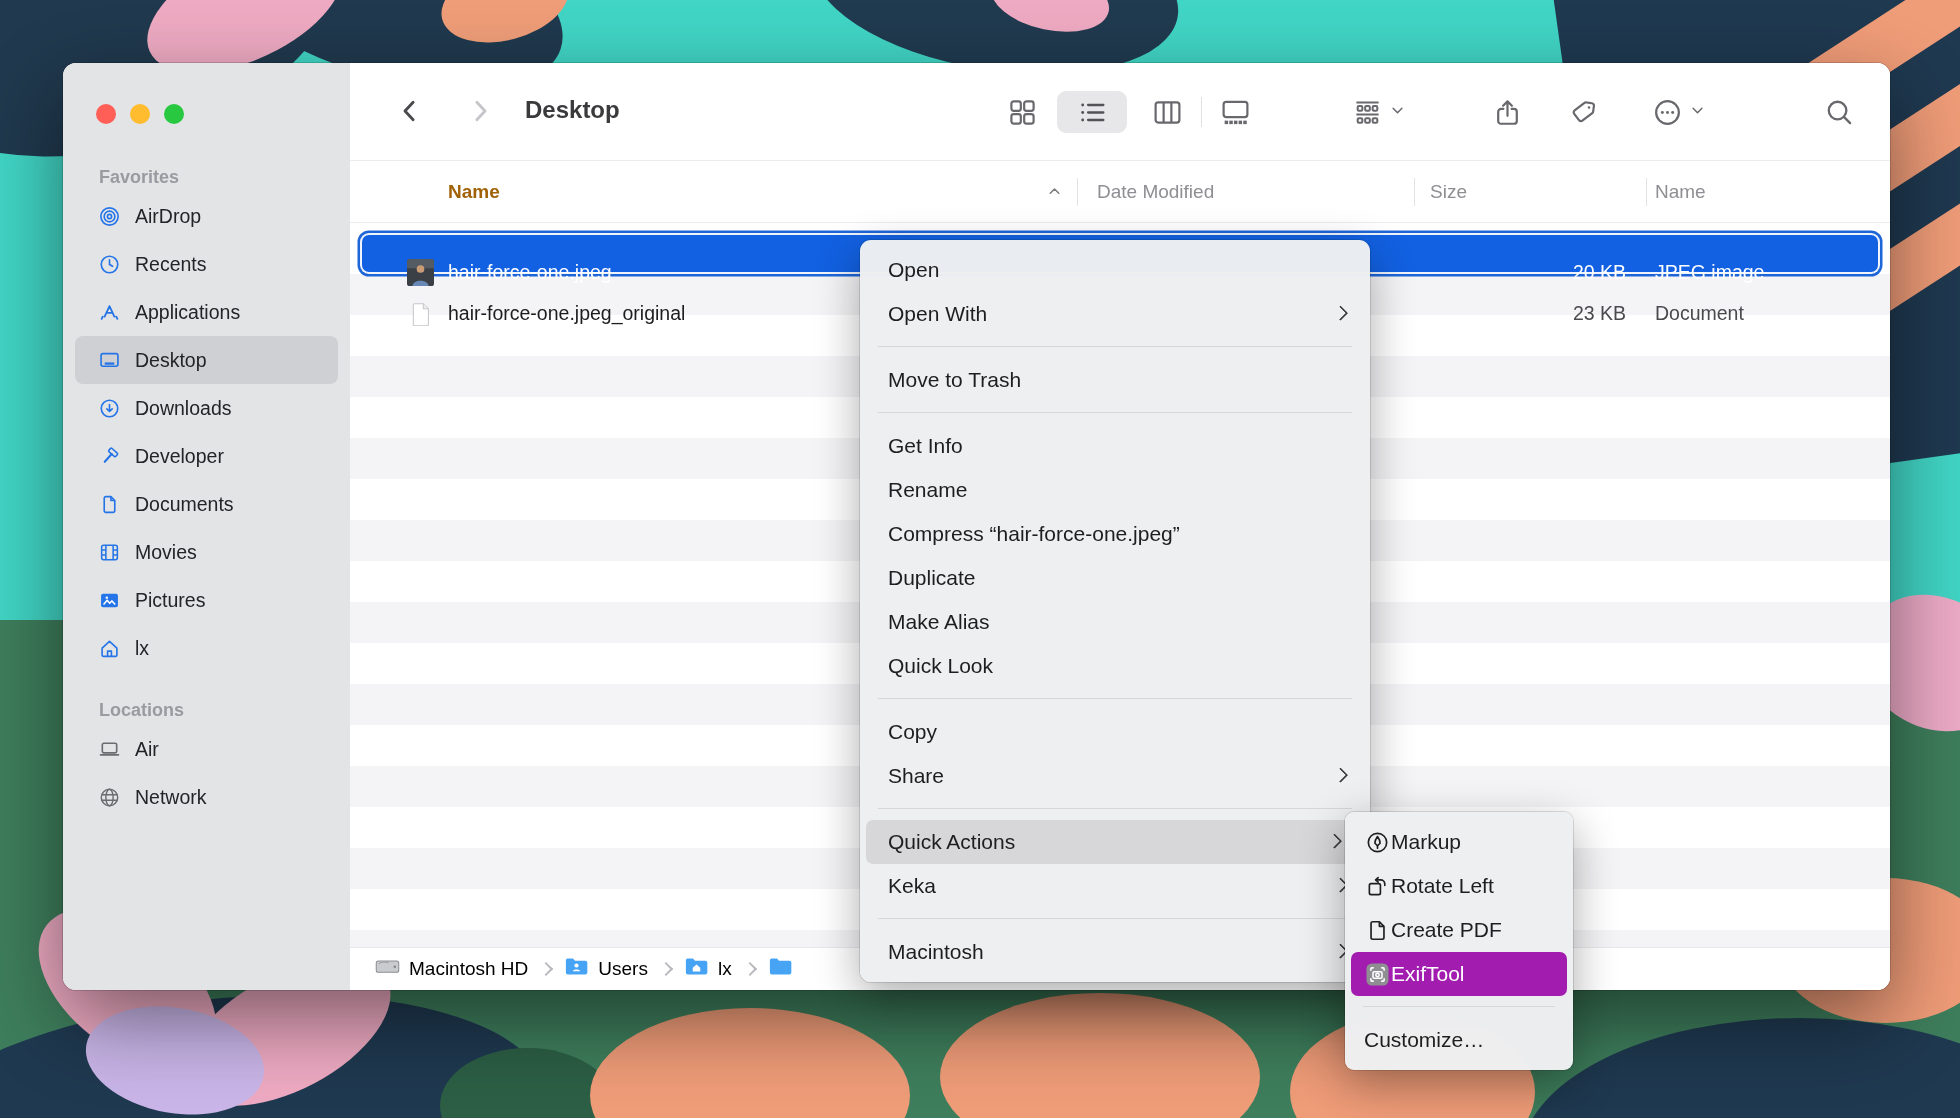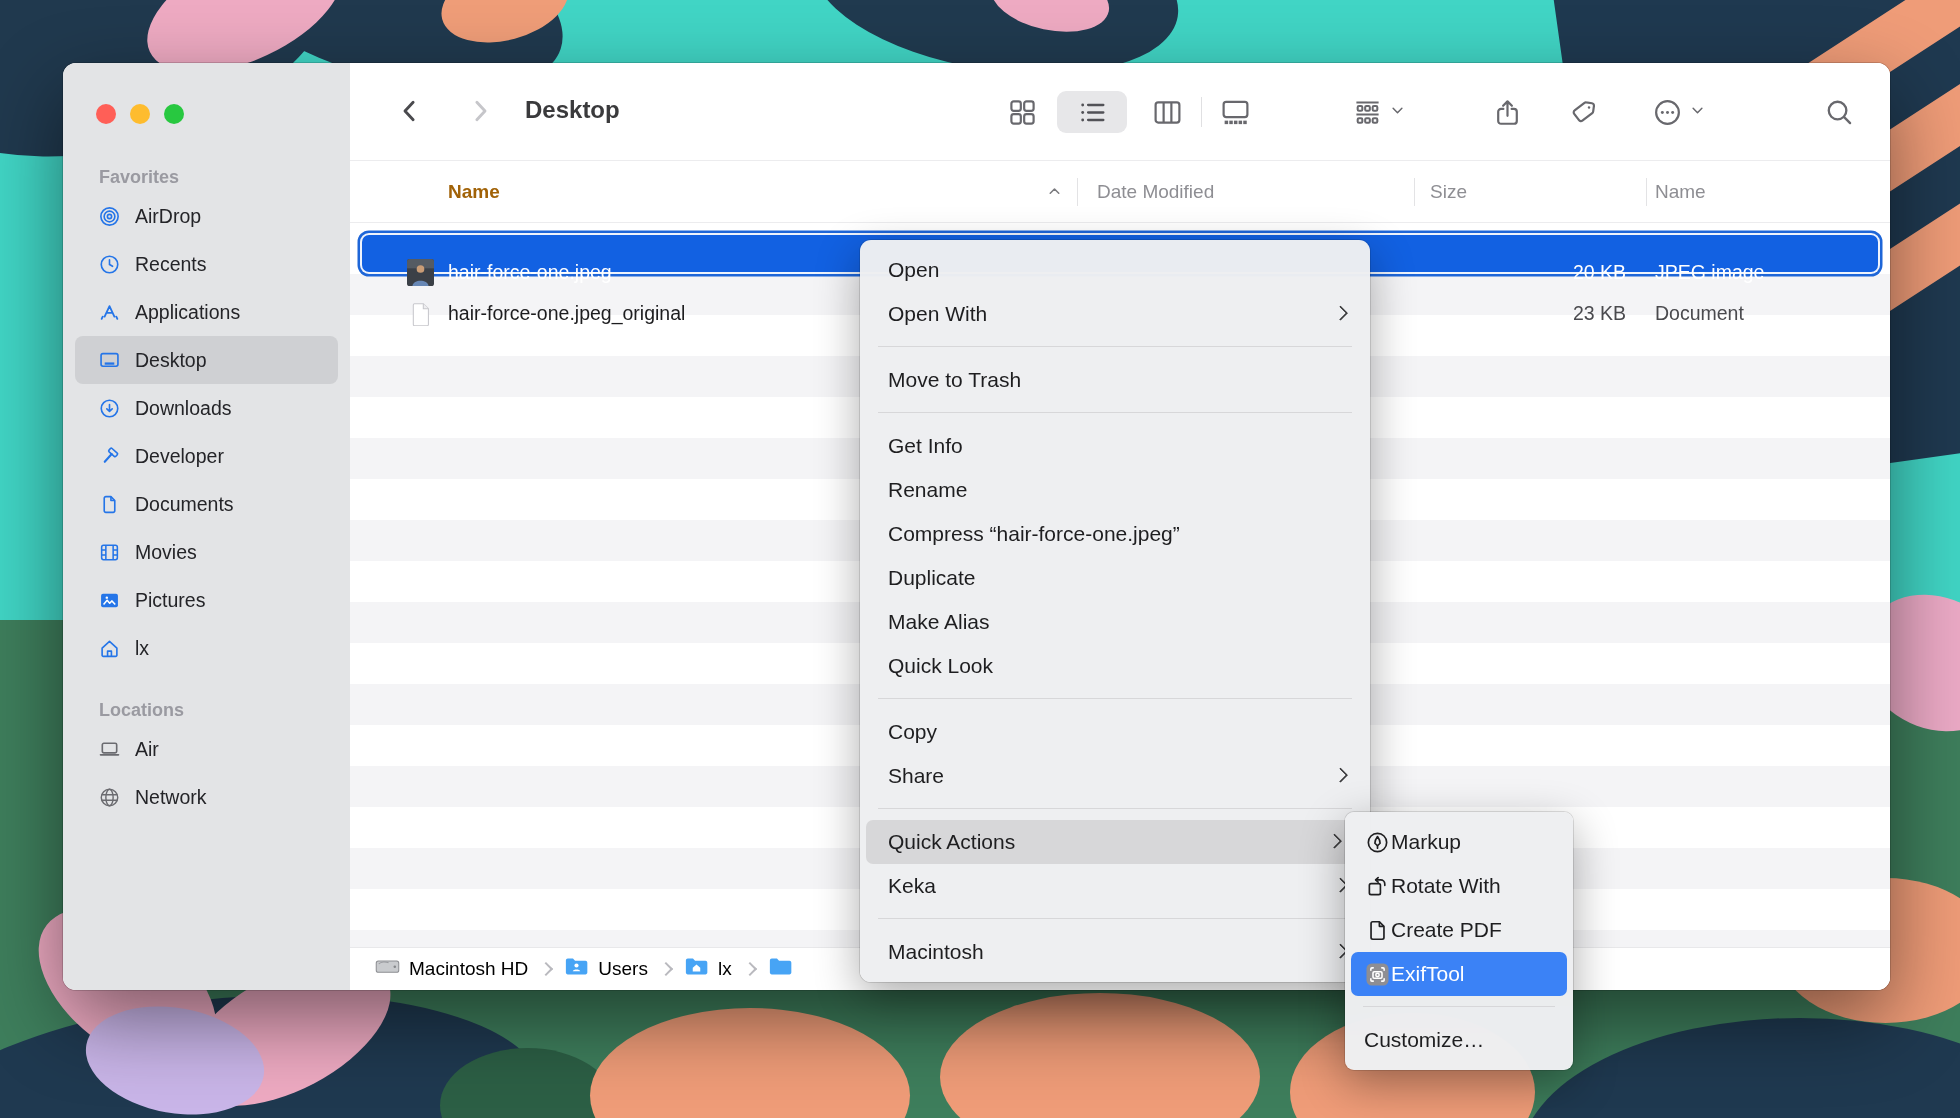--- a/index.html
+++ b/index.html
@@ -101,21 +101,21 @@
   .mi{position:relative;height:44px;display:flex;align-items:center;padding:0 20px 0 28px;font-size:21px;color:#1e1e20;}
   .mi.hl{margin:0 6px;padding-left:22px;border-radius:7px;background:#d7d7d9;}
   .chev{position:absolute;right:24px;top:50%;width:9px;height:9px;border-top:2.4px solid #3c3c3e;
         border-right:2.4px solid #3c3c3e;transform:translateY(-58%) rotate(45deg);border-radius:1px;}
   .mdiv{height:1px;background:#d7d7d9;margin:10px 18px 11px;}
 
   
   .submenu{position:absolute;left:1345px;top:812px;width:228px;padding:8px 0;background:rgba(238,239,241,.99);
            border-radius:9px;box-shadow:0 14px 45px rgba(0,0,0,.33),0 0 0 1px rgba(0,0,0,.12);z-index:60;}
   .smi{position:relative;height:44px;display:flex;align-items:center;padding:0 14px 0 19px;font-size:21px;color:#1e1e20;}
-  .smi.hl{margin:0 6px;padding-left:13px;border-radius:7px;background:#3b82f6;color:#fff;}
+  .smi.hl{margin:0 6px;padding-left:13px;border-radius:7px;background:#a21caf;color:#fff;}
   .smi .ic{width:27px;height:27px;flex:0 0 27px;display:flex;align-items:center;justify-content:center;}
 </style>
 </head>
 <body>
 
 <div class="stage">
 
   <div class="wallpaper">
     <div class="shape wp-green"></div>
     <div class="shape wp-navy-tl"></div>
@@ -530,21 +530,21 @@
       <span>Markup</span>
     </div>
     <div class="smi">
       <span class="ic">
         <svg width="25" height="25" viewBox="0 0 24 24" fill="none" stroke="#1f1f21" stroke-width="1.6" stroke-linecap="round" stroke-linejoin="round">
             <rect x="4.2" y="9.2" width="10.6" height="10.6" rx="1.6"></rect>
             <path d="M10.4 5.6h4.6a4 4 0 0 1 4 4v1.3"></path>
             <path d="m12.6 3.4-2.4 2.2 2.4 2.2"></path>
           </svg>
         </span>
-      <span>Rotate With</span>
+      <span>Rotate Left</span>
     </div>
     <div class="smi">
       <span class="ic">
         <svg width="25" height="25" viewBox="0 0 24 24" fill="none" stroke="#1f1f21" stroke-width="1.6" stroke-linejoin="round">
             <path d="M13.8 3.6H7.4a1.6 1.6 0 0 0-1.6 1.6v13.6a1.6 1.6 0 0 0 1.6 1.6h9.2a1.6 1.6 0 0 0 1.6-1.6V8Z"></path>
             <path d="M13.8 3.6V8h4.4"></path>
           </svg>
         </span>
       <span>Create PDF</span>
     </div>

